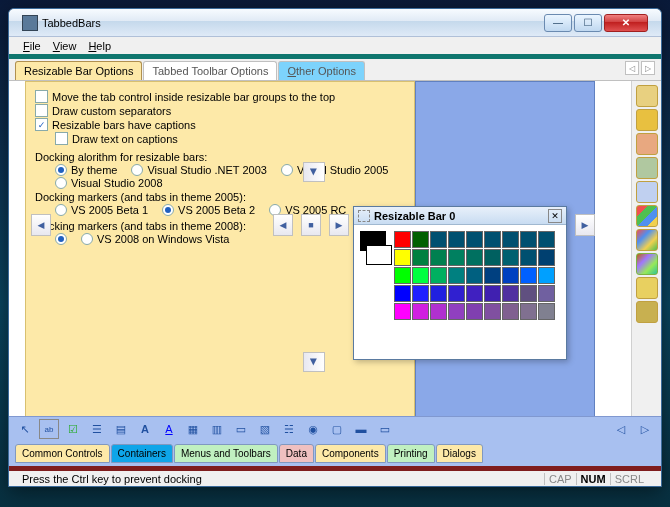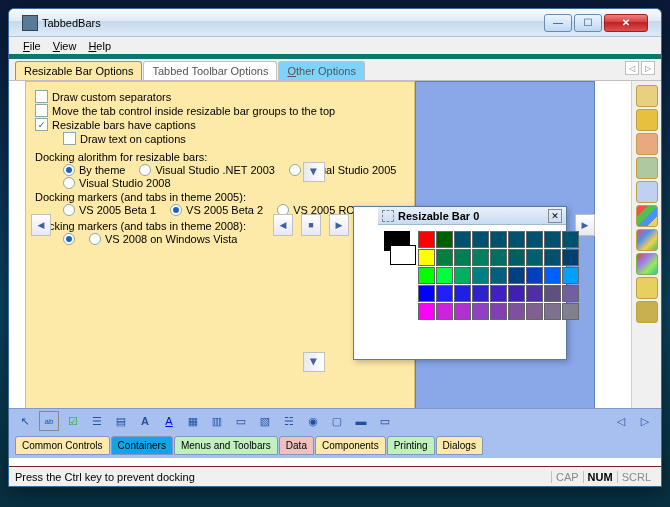--- a/index.html
+++ b/index.html
@@ -33,38 +33,38 @@
 .arrowbtn.right { position:absolute; top:133px; left:566px; }
 .arrowbtn.cen-l { position:absolute; top:133px; left:264px; }
 .arrowbtn.cen-r { position:absolute; top:133px; left:320px; }
 .arrowbtn.cen-c { position:absolute; top:133px; left:292px; }
 .arrowbtn.bottom { position:absolute; top:270px; left:295px; transform:rotate(90deg);}
 .content { position:absolute; left:26px; top:8px; width:370px; }
 .row { display:flex; align-items:center; gap:4px; margin:1px 0; color:#000; }
 .chk { width:13px; height:13px; border:1px solid #8aa; background:#fff; display:flex; align-items:center; justify-content:center; font-size:9px; color:#2060c0; }
 .rad { width:12px; height:12px; border:1px solid #8aa; border-radius:50%; background:#fff; display:flex; align-items:center; justify-content:center; }
 .rad.sel::after { content:""; width:6px; height:6px; border-radius:50%; background:#2060c0; }
-.indent1 { margin-left: 28px; align-items: center; }
+.indent1 { margin-left: 20px; align-items: center; }
 .section { margin-top:6px; }
-.palette { position:absolute; left:344px; top:125px; width:214px; height:154px; background:#fff; border:1px solid #5a7aa0; box-shadow:2px 2px 6px rgba(0,0,0,0.25); z-index:5;padding-left:24px; }
+.palette { position:absolute; left:344px; top:125px; width:214px; height:154px; background:#fff; border:1px solid #5a7aa0; box-shadow:2px 2px 6px rgba(0,0,0,0.25); z-index:5; }
 .palette .titleb { height:18px; background:linear-gradient(180deg,#e8f0fa,#c8dcf2); display:flex; align-items:center; padding:0 4px; border-bottom:1px solid #a0b8d0; }
 .palette .titleb .rico { width:12px; height:12px; border:1px dashed #888; margin-right:4px; }
 .palette .titleb .ttl { flex:1; font-weight:bold; }
 .palette .titleb .x { width:14px; height:14px; border:1px solid #888; display:flex; align-items:center; justify-content:center; font-size:9px;}
 .palette .body { padding:6px; display:flex; gap:6px; }
 .bigswatch { width:28px; display:flex; flex-direction:column;}
 .bigswatch div { width:26px; height:20px; border:1px solid #000;}
 .grid { display:grid; grid-template-columns: repeat(9, 17px); gap:1px; }
 .grid div { width:17px; height:17px; border:1px solid #666; }
 .bottombar { height:50px; background:#a8c0f0; border-top:1px solid #8098d0; display:flex; flex-direction:column; }
 .toolbar-row { height:24px; display:flex; align-items:center; padding:0 6px; gap:4px;}
 .toolbar-row .tb { width:20px; height:20px; display:flex; align-items:center; justify-content:center; color:#2050a0; border:1px solid transparent;}
 .cat-row { height:22px; display:flex; align-items:flex-end; padding:0 6px; gap:1px;}
 .cat { padding:3px 6px; border:1px solid #8098c0; border-radius:3px 3px 0 0; font-size:10px;}
-.status { height:20px; background:#f0f0f0; border-top:1px solid #7f1d1d; display:flex; align-items:center; padding:0 6px;margin-top:8px;}
+.status { height:20px; background:#f0f0f0; border-top:5px solid #7f1d1d; display:flex; align-items:center; padding:0 13px;}
 .status .msg { flex:1; }
 .status .ind { padding:0 4px; border-left:1px solid #c0c0c0; color:#888; }
 .status .ind.on { color:#000; font-weight:bold; }
 </style>
 </head>
 <body>
 
 <div class="window">
   <div class="titlebar">
     <div class="icon"></div>
@@ -90,25 +90,25 @@
     </div>
   </div>
 
   <div class="client">
     <div class="yellowpane"></div>
     <div class="bluepane"></div>
 
     <div class="content">
       <div class="row">
           <span class="chk"></span>
-          <span>Draw custom separators</span>
+          <span>Move the tab control inside resizable bar groups to the top</span>
         </div>
       <div class="row">
           <span class="chk"></span>
-          <span>Move the tab control inside resizable bar groups to the top</span>
+          <span>Draw custom separators</span>
         </div>
       <div class="row">
           <span class="chk">✓</span>
           <span>Resizable bars have captions</span>
         </div>
       <div class="row indent1">
           <span class="chk"></span>
           <span>Draw text on captions</span>
         </div>
 

